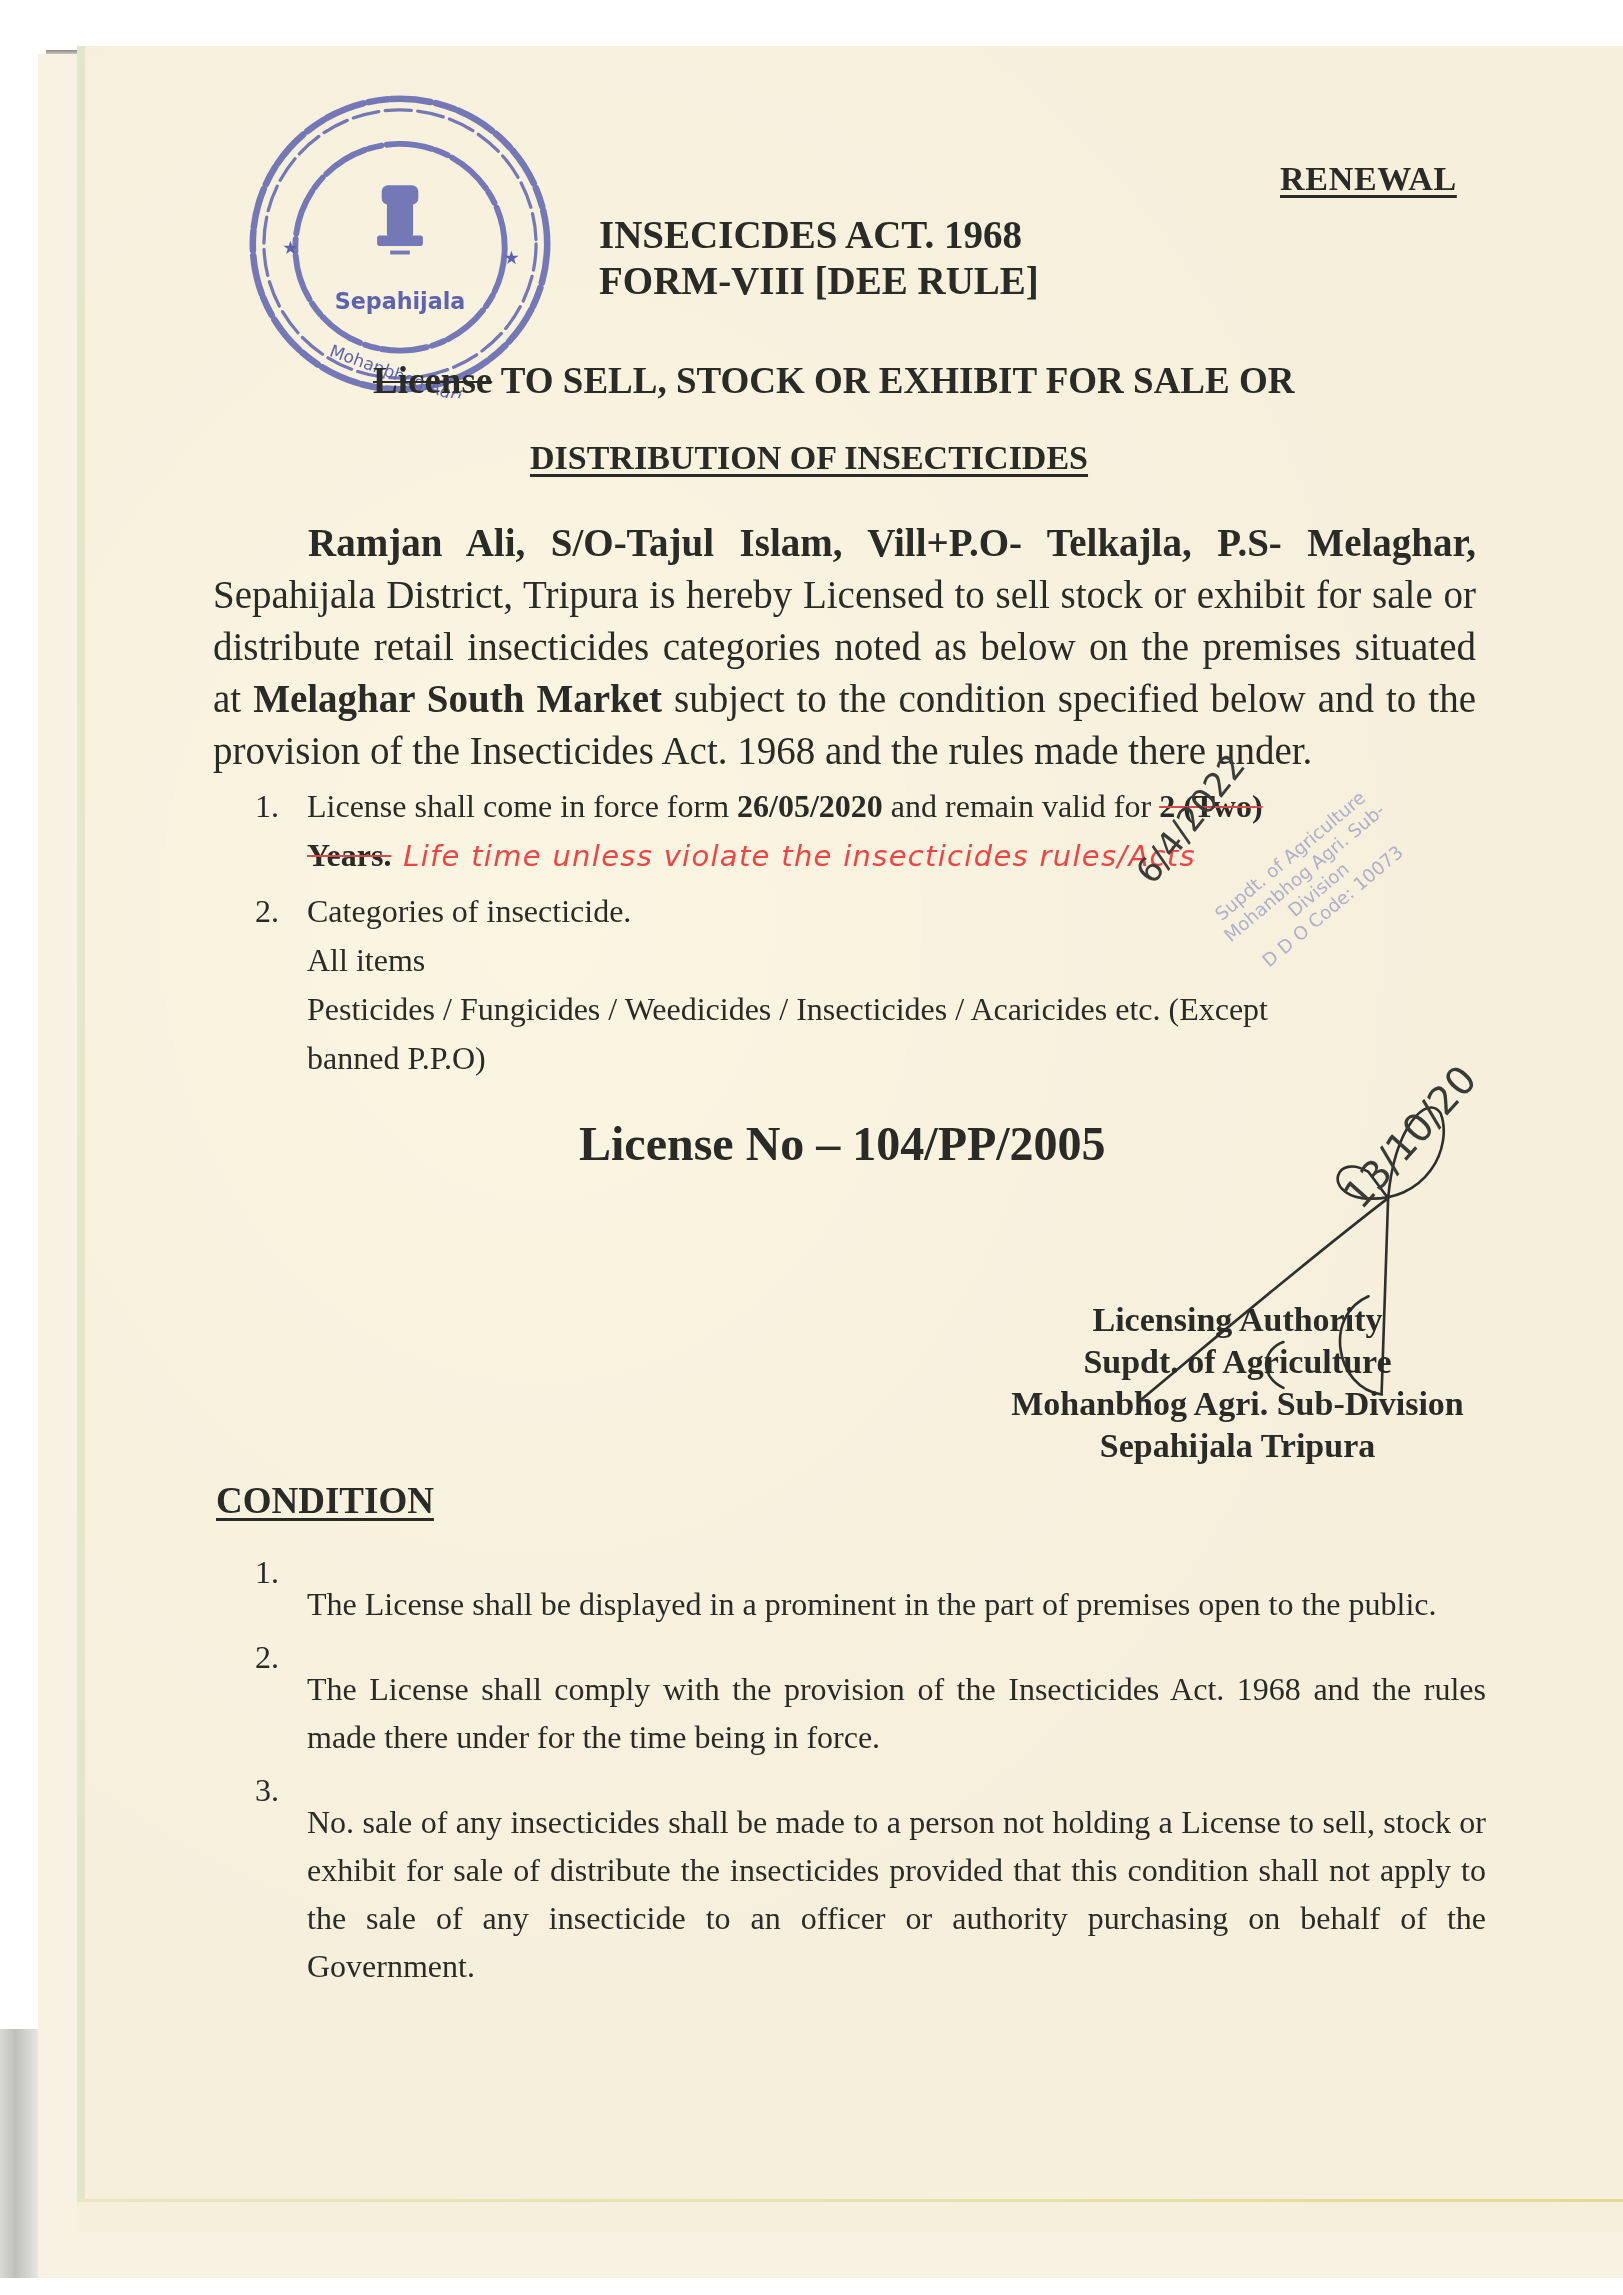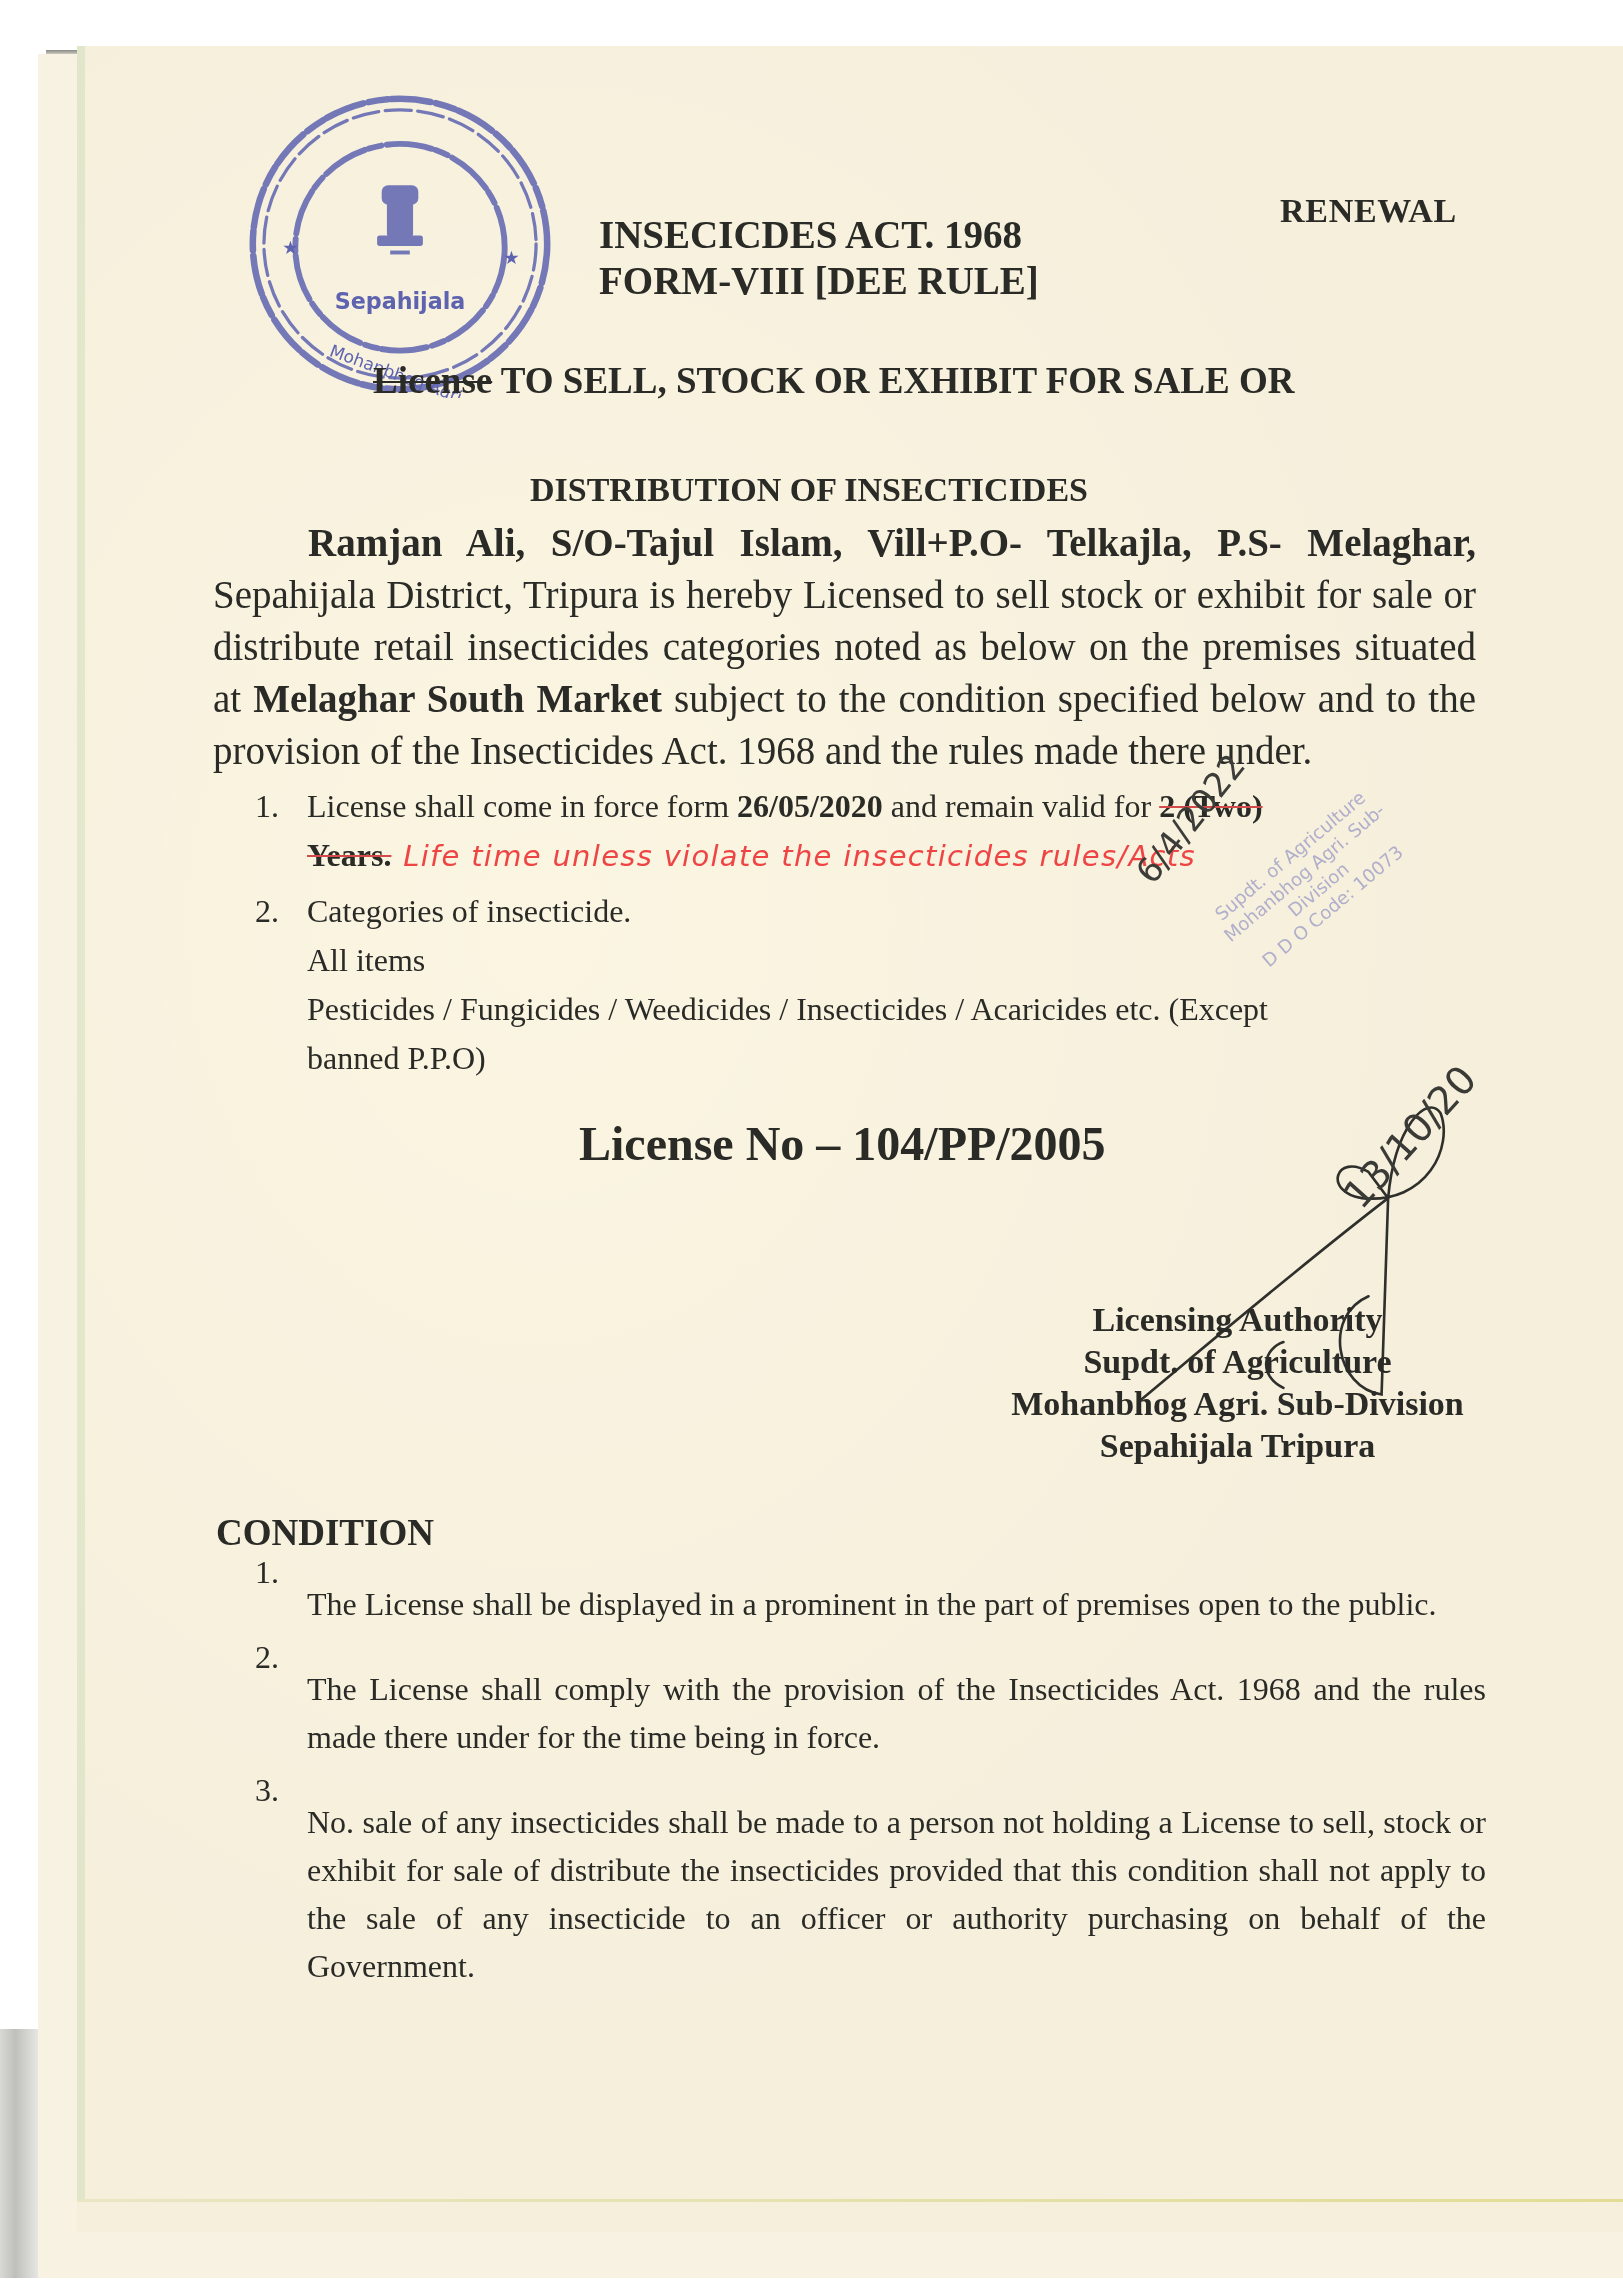--- a/index.html
+++ b/index.html
@@ -31,21 +31,21 @@
     position: absolute; left: 77px; top: 2199px; width: 1547px; height: 2.6px;
     background: linear-gradient(90deg, rgba(200,200,120,0.25), rgba(210,205,90,0.55));
   }
   .green-edge {
     position: absolute; left: 77px; top: 46px; width: 7.9px; height: 2153px;
     background: rgba(190,215,170,0.35);
   }
 
   .abs { position: absolute; }
   .bold { font-weight: bold; }
-  .u { text-decoration-thickness: 2.6px; text-underline-offset: 5.2px; margin-top: 32px; }
+  .u { text-decoration: underline; text-decoration-thickness: 2.6px; text-underline-offset: 5.2px; }
 
   
   .stamp { position: absolute; left: 243px; top: 90px; width: 314px; height: 308px; }
 
   
   .renewal { left: 1280px; top: 160px; font-size: 34px; font-weight: bold; letter-spacing: 0.7px; }
   .act-title { left: 599px; top: 211px; font-size: 39px; font-weight: bold; line-height: 47px; }
   .form-title { left: 599px; top: 257px; font-size: 39px; font-weight: bold; line-height: 47px; }
   .license-line { left: 373px; top: 360px; font-size: 37px; font-weight: bold; line-height: 42px; white-space: nowrap; }
   .license-struck { text-decoration: line-through; text-decoration-thickness: 2px; }

